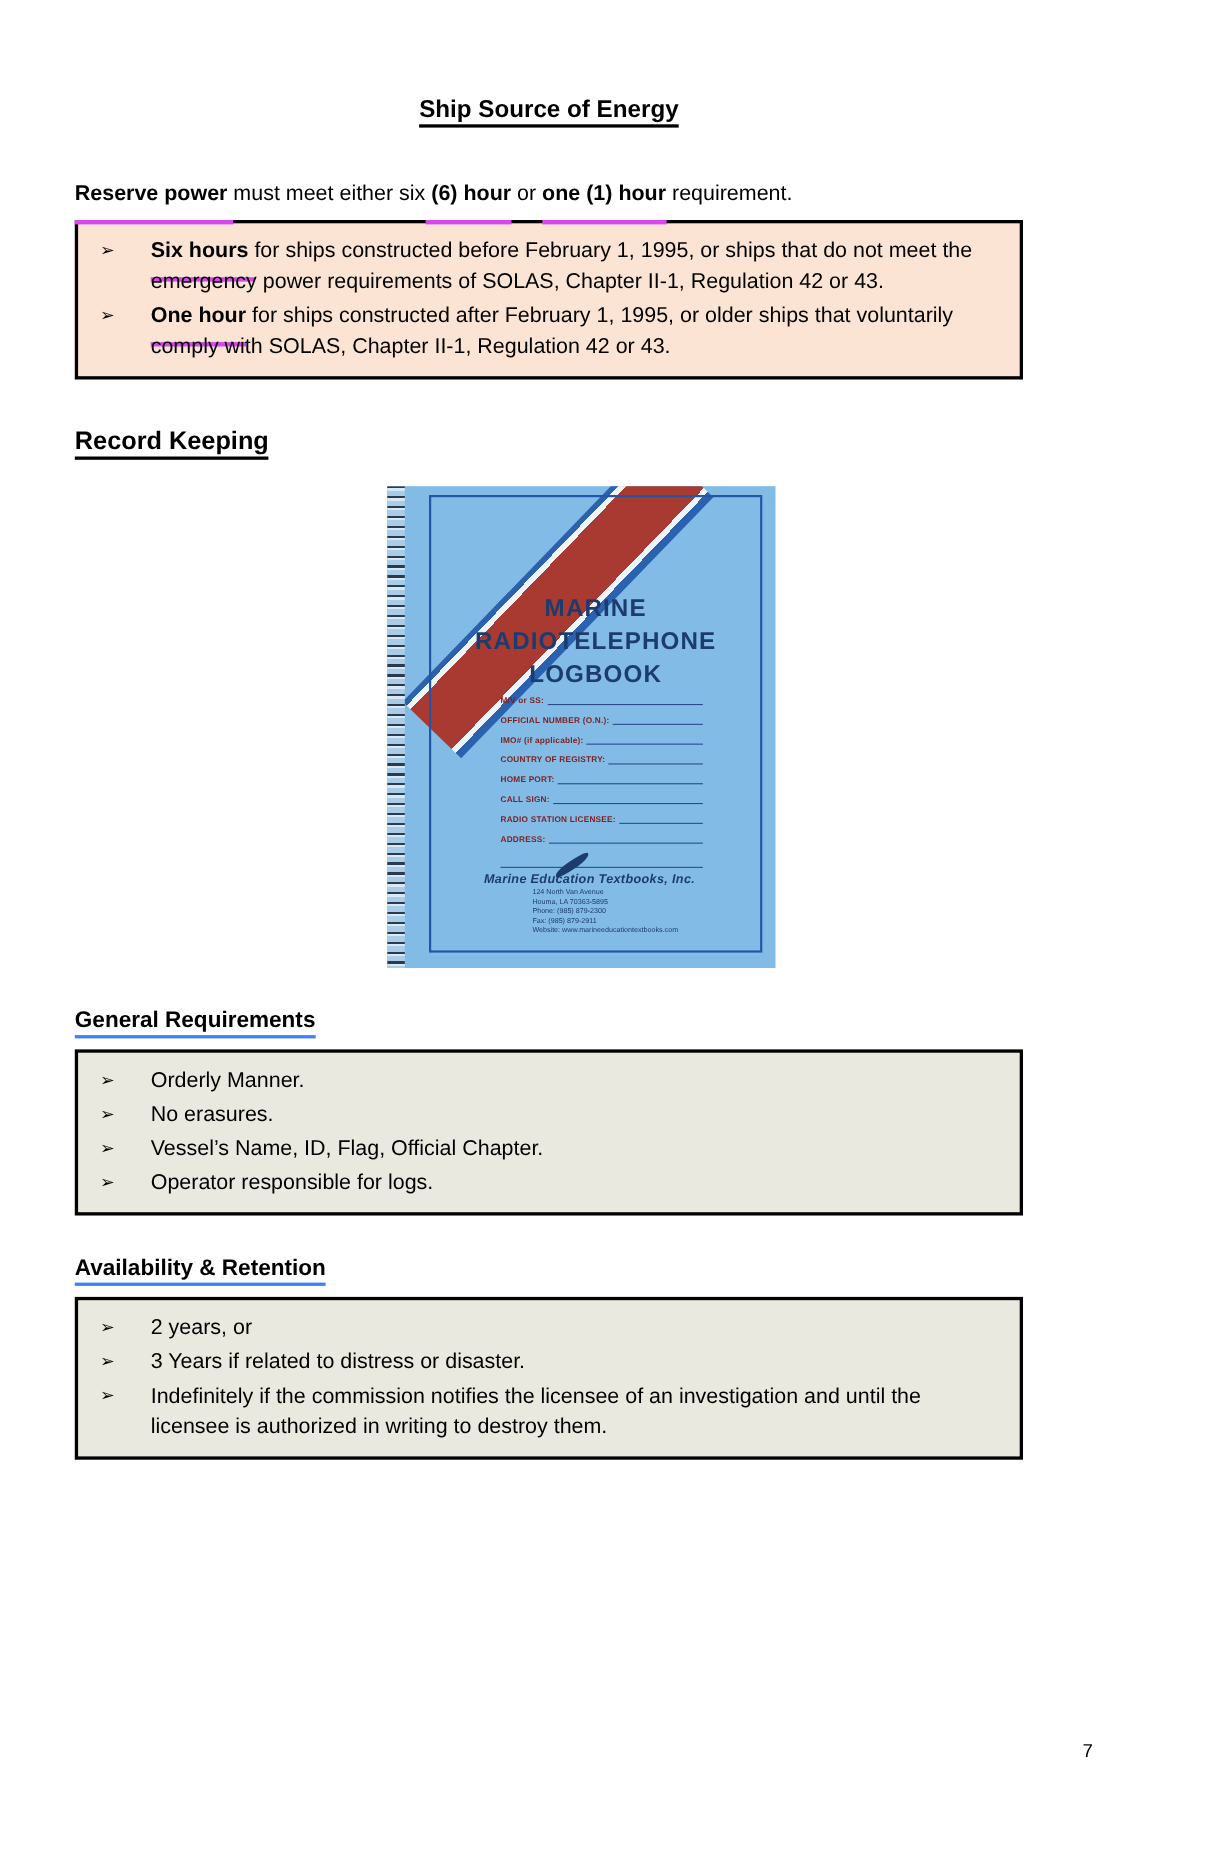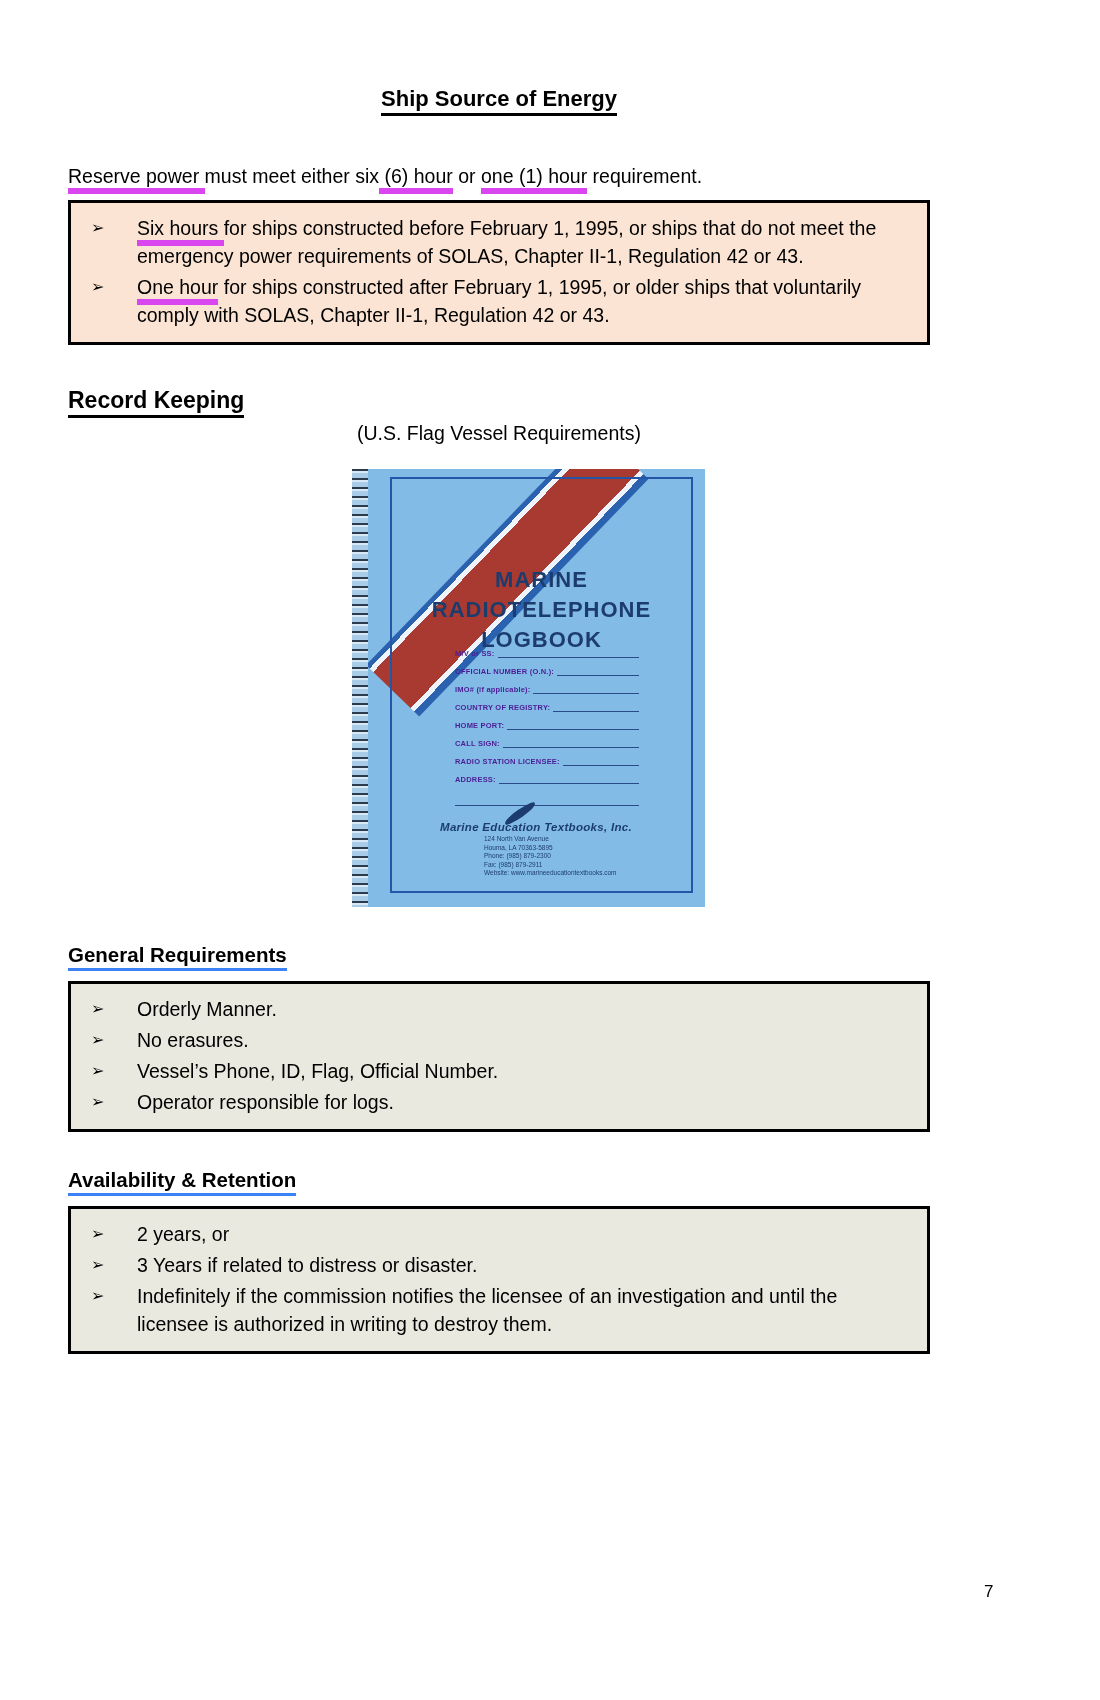--- a/index.html
+++ b/index.html
@@ -10,21 +10,21 @@
   
   .doc-title{margin:86px 0 0;text-align:center;font-size:22px;font-weight:bold;}
   .doc-title .u3, .sec-title .u3{display:inline-block;border-bottom:3px solid #000;padding-bottom:1px;}
   .sec-title{margin:42px 0 0;text-align:left;font-size:23px;font-weight:bold;}
   .sub-title{margin:4px 0 0;text-align:center;font-size:19.5px;}
   .side-head{margin:36px 0 0;font-size:20.5px;font-weight:bold;}
   .side-head .u3{display:inline-block;border-bottom:3px solid #3b82f6;padding-bottom:1px;}
 
   .intro{margin:20px 0 0;font-size:19.5px;line-height:28px;text-align:justify;}
   .reserve{margin:46px 0 0;font-size:19.5px;line-height:28px;}
-  .bu{font-weight:normal;border-bottom:6px solid #d946ef;padding-bottom:1px;}
+  .bu{font-weight:bold;border-bottom:4px solid #d946ef;padding-bottom:13px;}
 
   
   .rbox{border:3px solid #000;margin-top:10px;padding:8px 14px 10px 12px;font-size:19.5px;line-height:28px;}
   .rbox.peach{background:#fbe4d3;}
   .rbox.beige{background:#eae9df;}
   .brow{display:flex;margin:3px 0;}
   .marker{flex:none;width:46px;padding-left:8px;font-size:16px;line-height:28px;
           font-family:"DejaVu Sans",sans-serif;}
   .btext{flex:1;padding-right:4px;}
 
@@ -32,21 +32,21 @@
   .logbook{position:relative;margin:24px 0 0 284px;width:353px;height:438px;
            background:#82bce6;overflow:hidden;}
   .spiral{position:absolute;left:0;top:0;bottom:0;width:16px;background-color:#a9cce8;
           background-image:repeating-linear-gradient(to bottom,#2b3a4d 0 2px,#d8e8f4 2px 4px,rgba(0,0,0,0) 4px 9px);}
   .cover-frame{position:absolute;left:38px;right:12px;top:8px;bottom:14px;border:2px solid #2456a8;}
   .stripe{position:absolute;left:14px;top:196px;width:330px;height:74px;transform:rotate(-46deg);
           transform-origin:0 0;
           background:linear-gradient(to bottom,#2a62b0 0 5px,#eef4fa 5px 10px,#a93a32 10px 62px,#eef4fa 62px 67px,#2a62b0 67px 73px);}
   .cover-title{position:absolute;left:38px;right:12px;top:96px;text-align:center;color:#1d3c6e;
                font-weight:bold;font-size:22px;line-height:30px;letter-spacing:1px;}
-  .fields{position:absolute;left:103px;top:180px;width:184px;color:#4c1d95;}
+  .fields{position:absolute;left:103px;top:190px;width:184px;color:#7f1d1d;}
   .frow{display:flex;align-items:flex-end;margin-bottom:9px;}
   .flabel{font-size:7.5px;font-weight:bold;letter-spacing:.2px;white-space:nowrap;}
   .fline{flex:1;border-bottom:1px solid #2a4a8a;height:7px;margin-left:3px;}
   .fline2{border-bottom:1px solid #2a4a8a;height:12px;margin-top:2px;}
   .publisher{position:absolute;left:88px;top:352px;width:230px;color:#1d3c6e;}
   .quill{position:absolute;left:62px;top:-12px;width:36px;height:9px;background:#1d3c6e;
          border-radius:80% 20% 80% 20%;transform:rotate(-28deg);}
   .pubname{font-size:11.5px;font-weight:bold;font-style:italic;letter-spacing:.3px;white-space:nowrap;}
   .pubaddr{margin:2px 0 0 44px;font-size:6.5px;line-height:8.6px;white-space:nowrap;}
 
@@ -68,21 +68,20 @@
         <span class="marker">➢</span>
         <div class="btext"><span class="bu">Six hours </span><span>for ships constructed before February 1, 1995, or ships that do not meet the emergency power requirements of SOLAS, Chapter II-1, Regulation 42 or 43.</span></div>
       </div>
       <div class="brow">
         <span class="marker">➢</span>
         <div class="btext"><span class="bu">One hour</span><span> for ships constructed after February 1, 1995, or older ships that voluntarily comply with SOLAS, Chapter II-1, Regulation 42 or 43.</span></div>
       </div>
     </div>
 
     <h1 class="sec-title"><span class="u3">Record Keeping</span></h1>
-    <div class="sub-title">(U.S. Flag Vessel Requirements)</div>
 
     <div class="logbook">
       <div class="stripe"></div>
       <div class="spiral"></div>
       <div class="cover-frame"></div>
       <div class="cover-title">
         <div>MARINE</div>
         <div>RADIOTELEPHONE</div>
         <div>LOGBOOK</div>
       </div>
@@ -140,21 +139,21 @@
       <div class="brow">
           <span class="marker">➢</span>
           <div class="btext">Orderly Manner.</div>
         </div>
       <div class="brow">
           <span class="marker">➢</span>
           <div class="btext">No erasures.</div>
         </div>
       <div class="brow">
           <span class="marker">➢</span>
-          <div class="btext">Vessel’s Phone, ID, Flag, Official Number.</div>
+          <div class="btext">Vessel’s Name, ID, Flag, Official Chapter.</div>
         </div>
       <div class="brow">
           <span class="marker">➢</span>
           <div class="btext">Operator responsible for logs.</div>
         </div>
     </div>
 
     <h2 class="side-head"><span class="u3">Availability &amp; Retention</span></h2>
 
     <div class="rbox beige">

